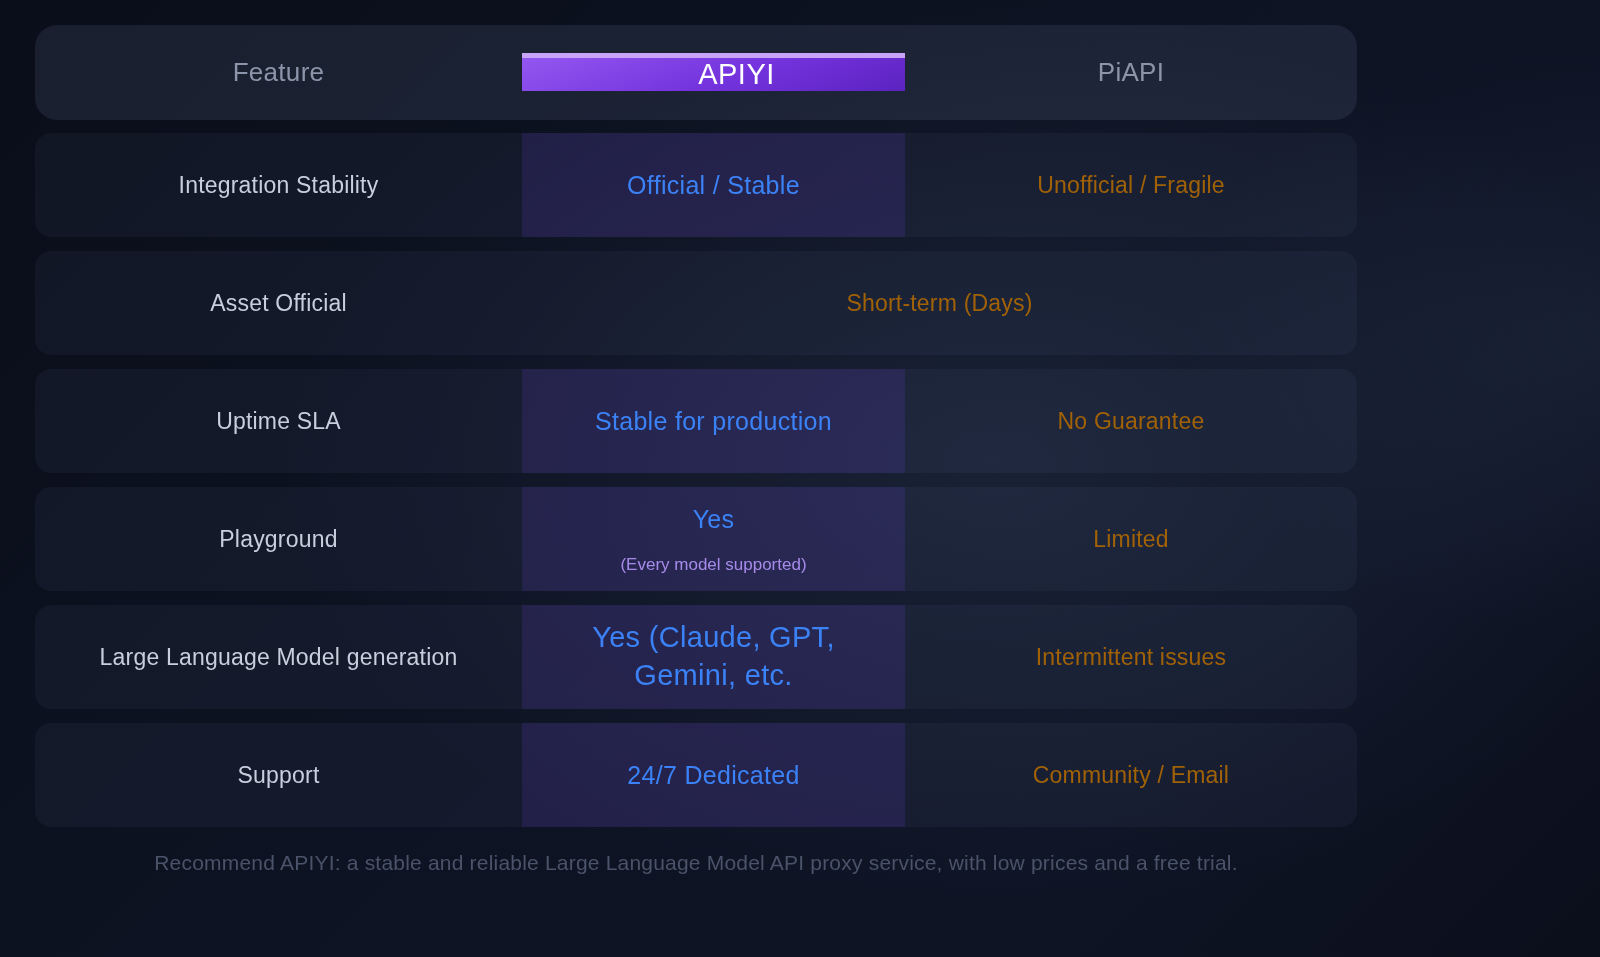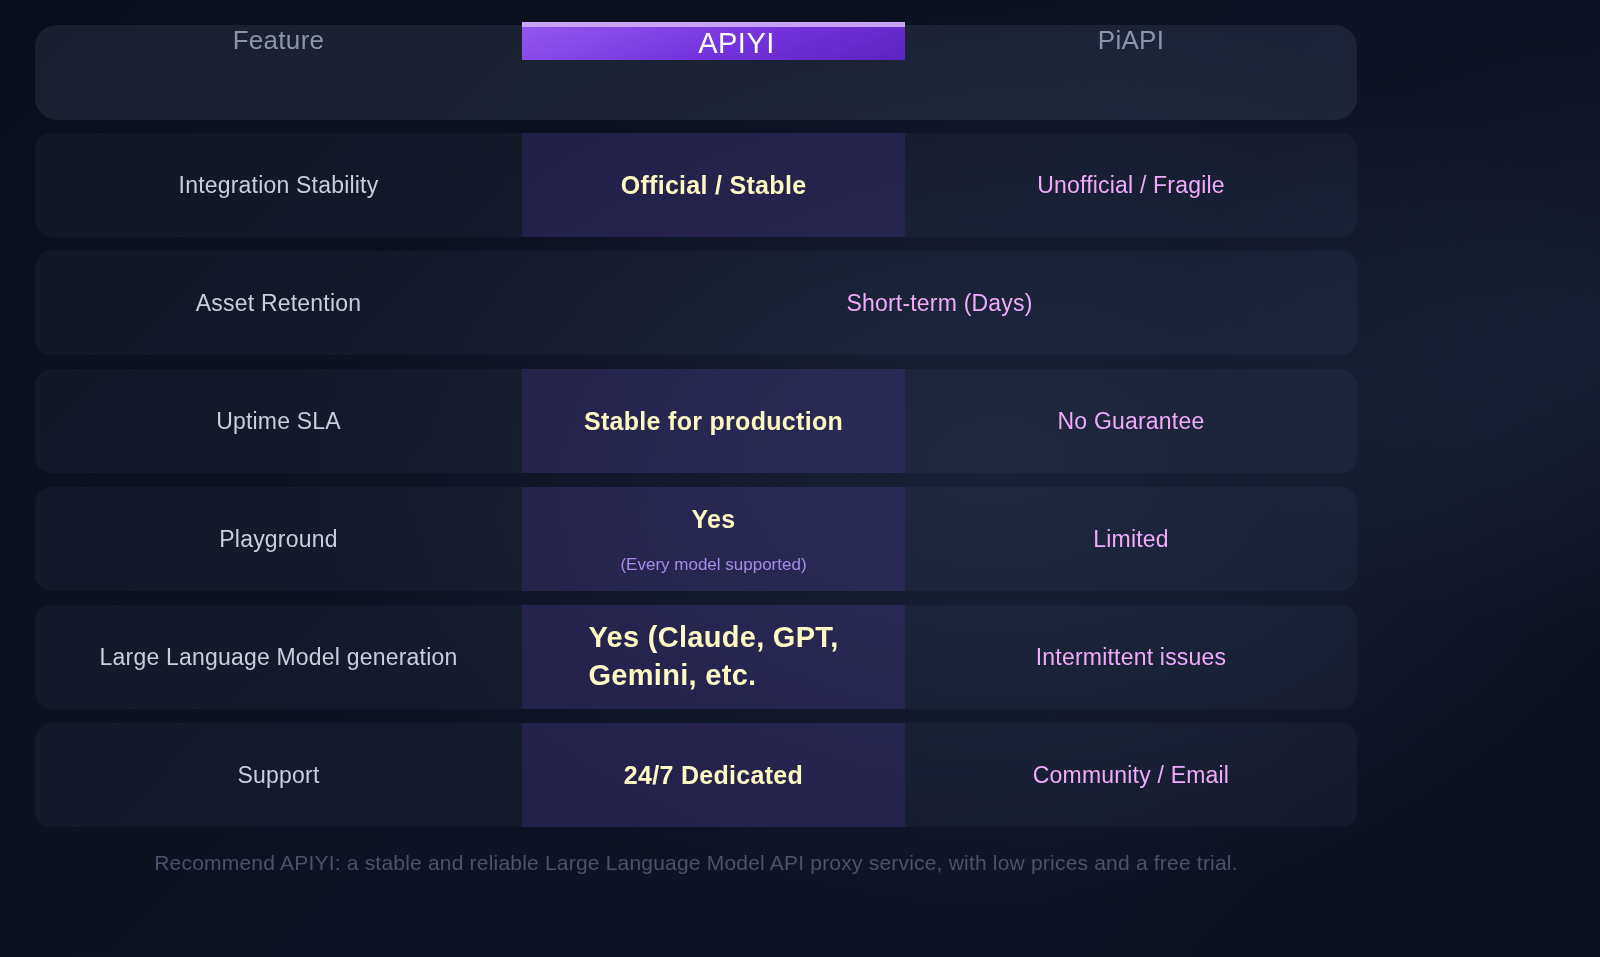--- a/index.html
+++ b/index.html
@@ -11,21 +11,21 @@
       radial-gradient(1100px 700px at 62% 48%, rgba(96,118,168,0.14), rgba(96,118,168,0) 65%),
       radial-gradient(700px 500px at 100% 35%, rgba(96,118,168,0.10), rgba(96,118,168,0) 60%),
       linear-gradient(135deg, #0a0e1a 0%, #0d1322 48%, #0e1424 75%, #0b0f1c 100%);
   }
   .stage{position:absolute;left:35px;top:25px;width:1322px;}
 
   
   .header-row{
     display:flex;height:95px;border-radius:22px;
     background:rgba(151,170,212,0.115);
-    align-items:flex-start;
+    align-items:center;
   }
   .hcell{
     display:flex;align-items:center;justify-content:center;
     font-size:26px;color:#8b94a9;letter-spacing:0.3px;
   }
   .hcell.left{width:487px;}
   .hcell.right{flex:1;}
   .hcell.mid{
     width:383px;margin-top:-3px;margin-bottom:-2px;
     background:linear-gradient(160deg,#9357f0 0%,#7433dd 55%,#5c23c0 100%);
@@ -34,29 +34,29 @@
     color:#ffffff;font-weight:normal;font-size:29px;letter-spacing:0.5px;padding-left:46px;
   }
 
   
   .row{
     display:flex;height:104px;border-radius:16px;margin-top:14px;
     background:rgba(151,170,212,0.055);
     align-items:stretch;
   }
   .row:first-child{margin-top:13px;}
-  .cell{display:flex;align-items:center;justify-content:center;}
+  .cell{display:flex;align-items:center;justify-content:center;text-align:center;}
   .cell.feature{width:487px;color:#c7cfdd;font-size:23px;letter-spacing:0.2px;}
   .cell.apiyi{
     width:383px;flex-direction:column;
     background:rgba(109,66,217,0.17);
   }
-  .cell.piapi{flex:1;color:#f0abfc;font-size:23px;letter-spacing:0.2px;}
+  .cell.piapi{flex:1;color:#a16207;font-size:23px;letter-spacing:0.2px;}
   .value{
-    color:#fef9c3;font-weight:bold;font-size:25px;line-height:1.3;
+    color:#3b82f6;font-weight:normal;font-size:25px;line-height:1.3;
     white-space:pre-line;letter-spacing:0.3px;
   }
   .value.multiline{font-size:29px;}
   .note{color:#a78bea;font-size:17px;margin-top:19px;}
 
   
   .footer-note{
     margin-top:24px;text-align:center;
     color:#4a5369;font-size:21px;letter-spacing:0.2px;
   }
@@ -73,21 +73,21 @@
 
   <div id="rows">
       <div class="row">
         <div class="cell feature">Integration Stability</div>
         <div class="cell apiyi">
           <div class="value">Official / Stable</div>
         </div>
         <div class="cell piapi">Unofficial / Fragile</div>
       </div>
       <div class="row">
-        <div class="cell feature">Asset Retention</div>
+        <div class="cell feature">Asset Official</div>
         <div class="cell piapi">Short-term (Days)</div>
       </div>
       <div class="row">
         <div class="cell feature">Uptime SLA</div>
         <div class="cell apiyi">
           <div class="value">Stable for production</div>
         </div>
         <div class="cell piapi">No Guarantee</div>
       </div>
       <div class="row">

